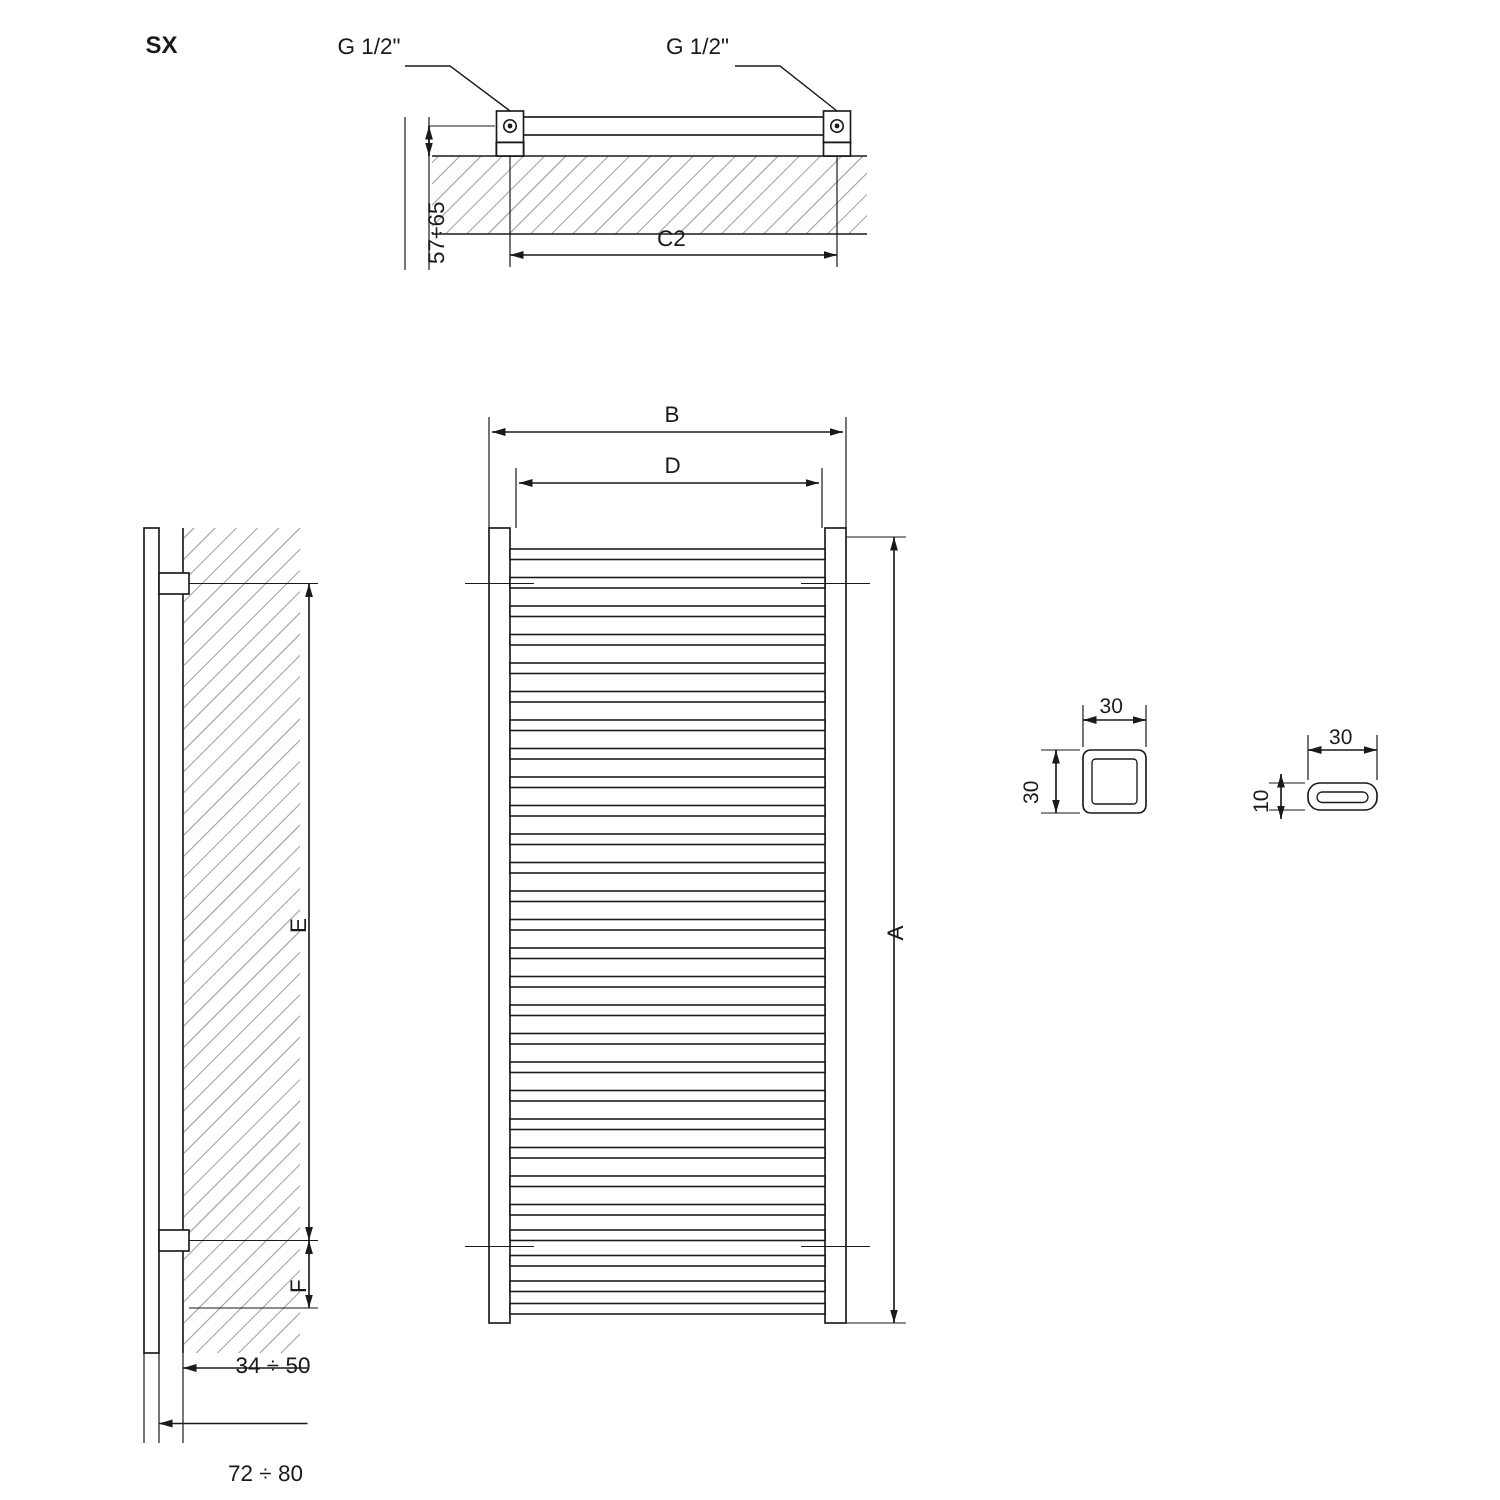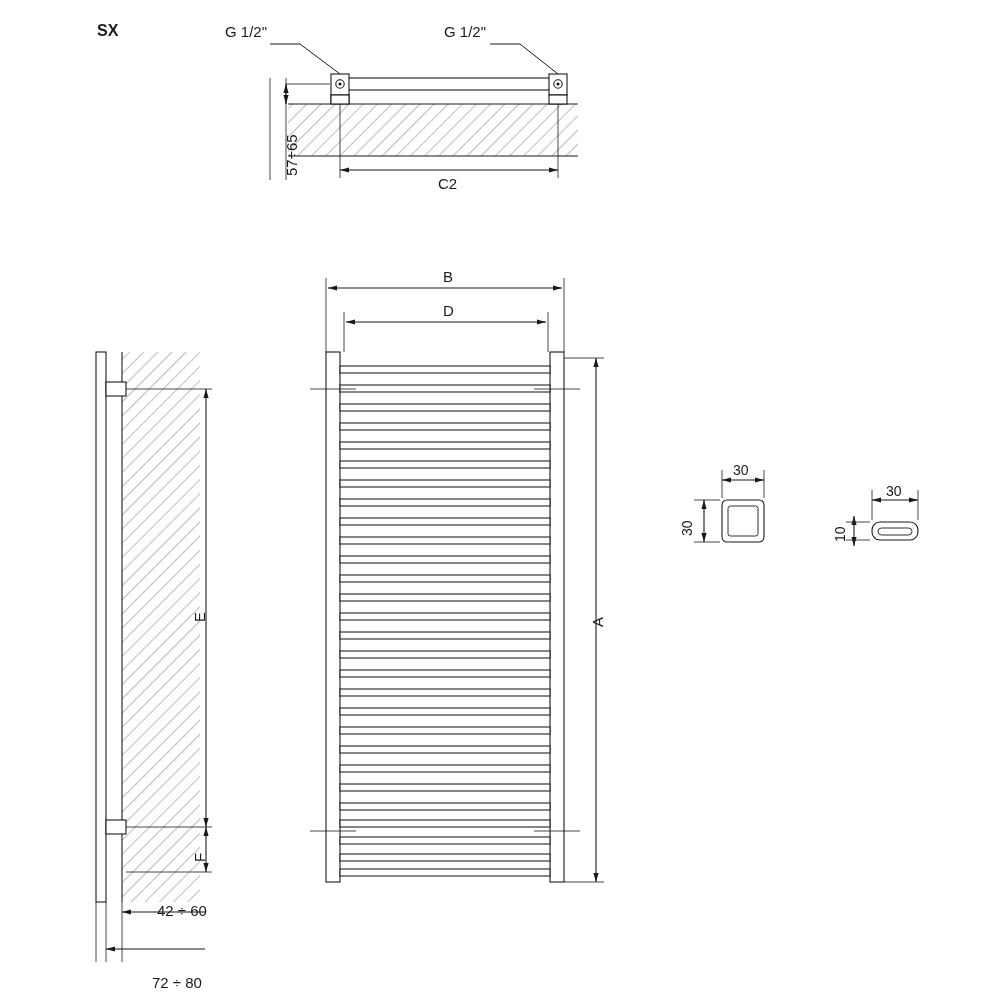--- a/index.html
+++ b/index.html
@@ -204,33 +204,33 @@
   </svg>
 
   <div class="lbl bold" style="left:97px; top:23px;">SX</div>
 
   <div class="lbl" style="left:225px; top:24px;">G 1/2"</div>
 
   <div class="lbl" style="left:444px; top:24px;">G 1/2"</div>
 
   <div class="lbl vert" style="left:284px; top:176px;">57÷65</div>
 
-  <div class="lbl" style="left:438px; top:176px;">C2</div>
+  <div class="lbl" style="left:438px; top:152px;">C2</div>
 
   <div class="lbl" style="left:443px; top:269px;">B</div>
 
   <div class="lbl" style="left:443px; top:303px;">D</div>
 
   <div class="lbl vert" style="left:590px; top:627px;">A</div>
 
   <div class="lbl vert" style="left:192px; top:622px;">E</div>
 
   <div class="lbl vert" style="left:192px; top:862px;">F</div>
 
-  <div class="lbl" style="left:157px; top:903px;">42 ÷ 60</div>
+  <div class="lbl" style="left:157px; top:903px;">34 ÷ 50</div>
 
   <div class="lbl" style="left:152px; top:975px;">72 ÷ 80</div>
 
   <div class="lbl small" style="left:733px; top:463px;">30</div>
 
   <div class="lbl small vert" style="left:680px; top:536px;">30</div>
 
   <div class="lbl small" style="left:886px; top:484px;">30</div>
 
   <div class="lbl small vert" style="left:833px; top:542px;">10</div>

